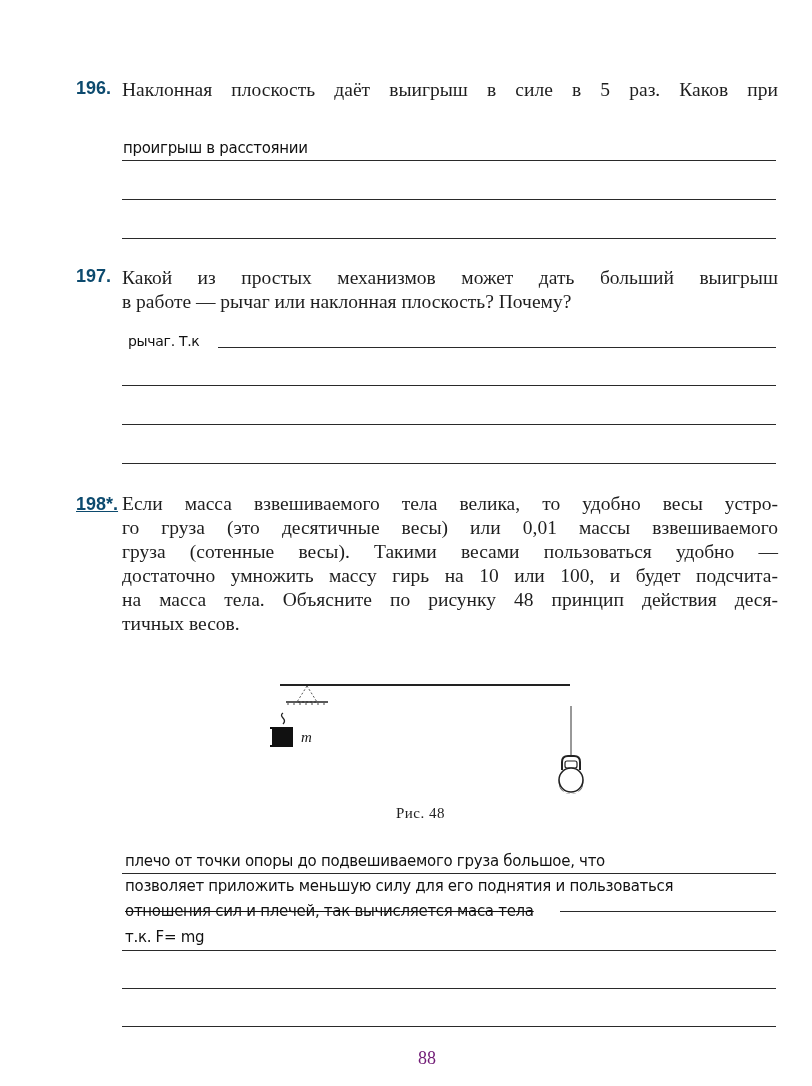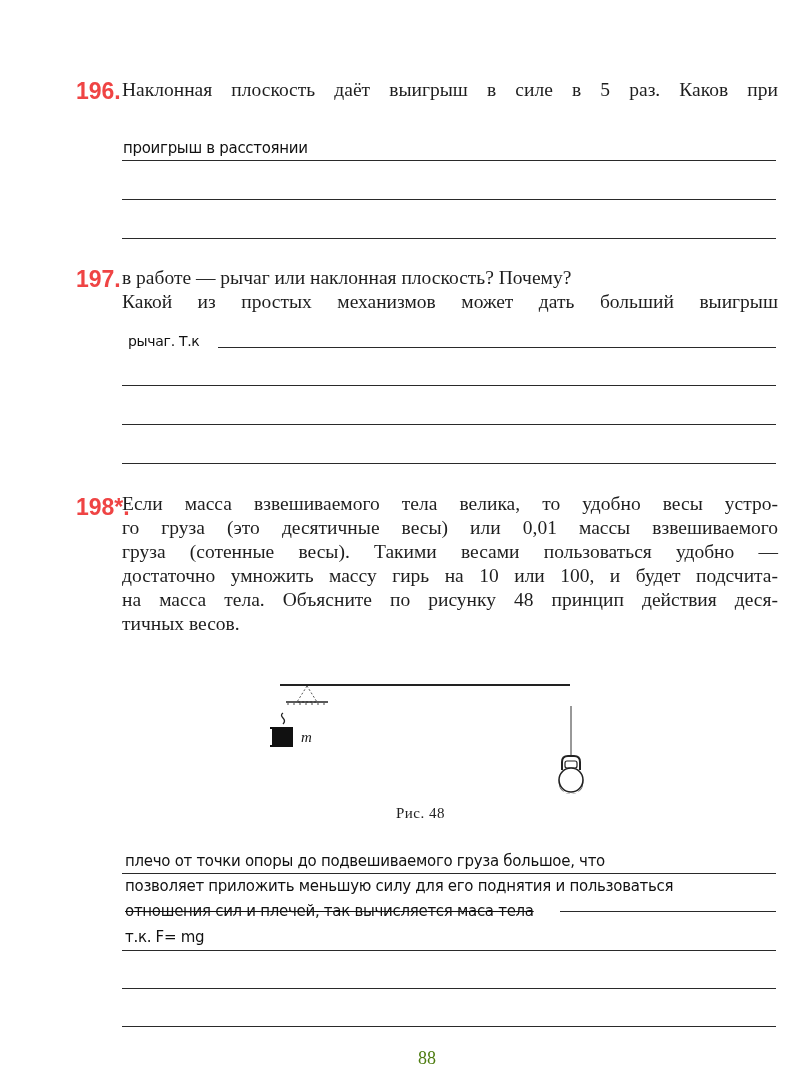--- a/index.html
+++ b/index.html
@@ -1,51 +1,51 @@
 <!DOCTYPE html>
 <html><head>
 <meta charset="utf-8">
 <style>
   html, body { margin: 0; padding: 0; background: #ffffff; }
   body { width: 812px; height: 1086px; position: relative; overflow: hidden; color: #1a1a1a; }
-  .task-num { position: absolute; font-family: "Liberation Sans", sans-serif; font-weight: bold; font-size: 23px; color: #ef4444; }
+  .task-num { position: absolute; font-family: "Liberation Sans", sans-serif; font-weight: bold; font-size: 18px; color: #0c4a6e; }
   .task-text { position: absolute; font-family: "Liberation Serif", serif; font-size: 19.5px; line-height: 24px; color: #1e1e1e; text-align: justify; }
   .task-text .line { display: block; white-space: nowrap; text-align-last: justify; }
   .task-text .line.last { text-align-last: left; }
   .answer { position: absolute; font-family: "DejaVu Sans", sans-serif; font-size: 15px; color: #111; white-space: nowrap; letter-spacing: -0.3px; }
   .rule { position: absolute; height: 1px; background: #2a2a2a; }
   .fig { position: absolute; left: 270px; top: 676px; width: 320px; height: 130px; }
   .caption { position: absolute; left: 396px; top: 805px; font-family: "Liberation Serif", serif; font-size: 15px; color: #222; letter-spacing: 0.5px; }
-  .page-num { position: absolute; left: 418px; top: 1048px; font-family: "Liberation Serif", serif; font-size: 18px; color: #4d7c0f; }
+  .page-num { position: absolute; left: 418px; top: 1048px; font-family: "Liberation Serif", serif; font-size: 18px; color: #701a75; }
   .strike { text-decoration: line-through; text-decoration-thickness: 1px; }
 </style>
 </head>
 <body>
 
 <div class="task-num" style="left:76px; top:78px;">196.</div>
 <div class="task-text" style="left:122px; top:78px; width:656px;">
   <span class="line">Наклонная плоскость даёт выигрыш в силе в 5 раз. Каков при</span>
 </div>
 <div class="answer" style="left:123px; top:139px;">проигрыш в расстоянии</div>
 <div class="rule" style="left:122px; top:160px; width:654px;"></div>
 <div class="rule" style="left:122px; top:199px; width:654px;"></div>
 <div class="rule" style="left:122px; top:238px; width:654px;"></div>
 
 <div class="task-num" style="left:76px; top:266px;">197.</div>
 <div class="task-text" style="left:122px; top:266px; width:656px;">
+  <span class="line">Какой из простых механизмов может дать больший выигрыш</span>
   <span class="line last">в работе — рычаг или наклонная плоскость? Почему?</span>
-  <span class="line">Какой из простых механизмов может дать больший выигрыш</span>
 </div>
 <div class="answer" style="left:128px; top:333px; font-size:14px;">рычаг. Т.к</div>
 <div class="rule" style="left:218px; top:347px; width:558px;"></div>
 <div class="rule" style="left:122px; top:385px; width:654px;"></div>
 <div class="rule" style="left:122px; top:424px; width:654px;"></div>
 <div class="rule" style="left:122px; top:463px; width:654px;"></div>
 
-<div class="task-num" style="left:76px; top:494px;">198*.</div>
+<div class="task-num" style="left:76px; top:494px;text-decoration:underline;">198*.</div>
 <div class="task-text" style="left:122px; top:492px; width:656px;">
   <span class="line">Если масса взвешиваемого тела велика, то удобно весы устро-</span>
   <span class="line">го груза (это десятичные весы) или 0,01 массы взвешиваемого</span>
   <span class="line">груза (сотенные весы). Такими весами пользоваться удобно —</span>
   <span class="line">достаточно умножить массу гирь на 10 или 100, и будет подсчита-</span>
   <span class="line">на масса тела. Объясните по рисунку 48 принцип действия деся-</span>
   <span class="line last">тичных весов.</span>
 </div>
 
 <div class="fig">

